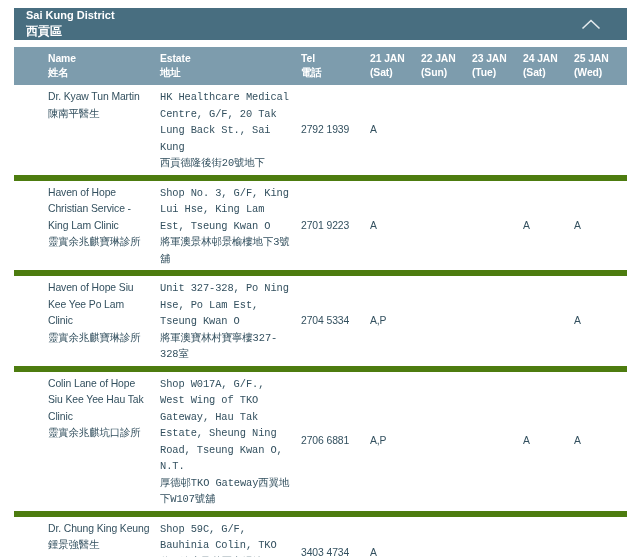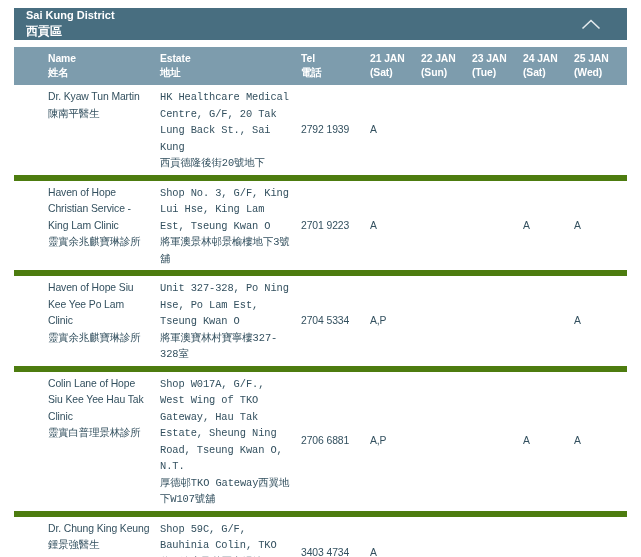--- a/index.html
+++ b/index.html
@@ -175,21 +175,21 @@
     <td class="col-day">A,P</td>
     <td class="col-day"></td>
     <td class="col-day"></td>
     <td class="col-day"></td>
     <td class="col-day">A</td>
   </tr>
 
   <tr>
     <td class="col-name">
       <div class="name-en">Colin Lane of Hope Siu Kee Yee Hau Tak Clinic</div>
-      <div class="name-zh">靈實白普理景林診所</div>
+      <div class="name-zh">靈實余兆麒坑口診所</div>
     </td>
     <td class="col-address">
       <div class="addr-en">Shop W017A, G/F., West Wing of TKO Gateway, Hau Tak Estate, Sheung Ning Road, Tseung Kwan O, N.T.</div>
       <div class="addr-zh">厚德邨TKO Gateway西翼地下W107號舖</div>
     </td>
     <td class="col-tel">2706 6881</td>
     <td class="col-day">A,P</td>
     <td class="col-day"></td>
     <td class="col-day"></td>
     <td class="col-day">A</td>

